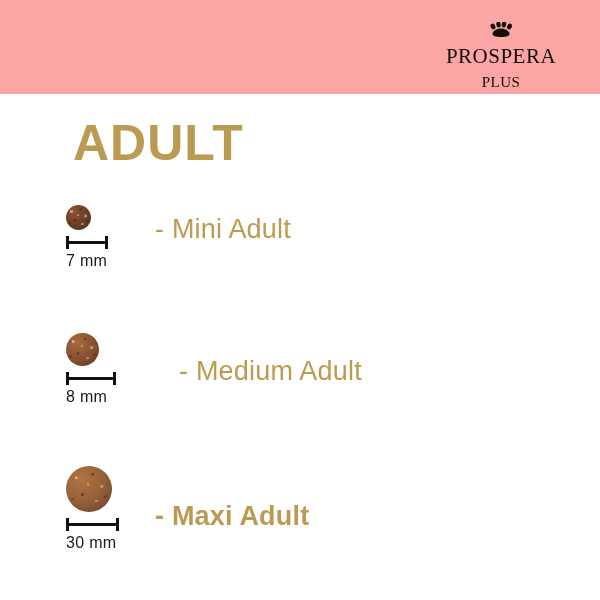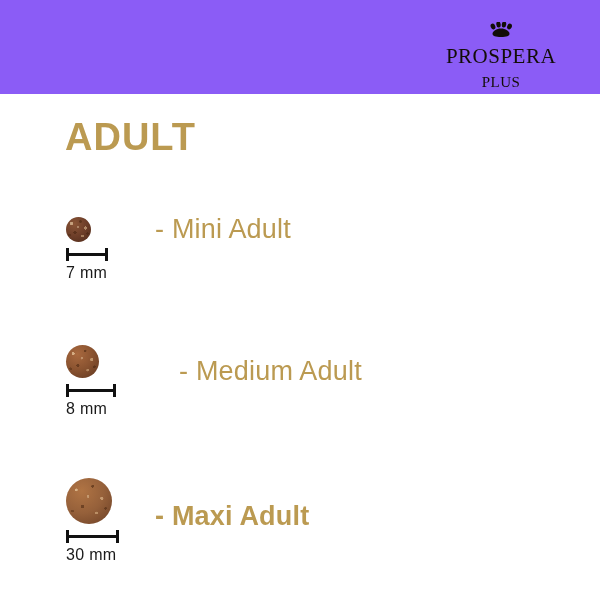--- a/index.html
+++ b/index.html
@@ -22,21 +22,21 @@
     background: #ffffff;
   }
 
   
   .header-band {
     position: absolute;
     left: 0;
     top: 0;
     width: 600px;
     height: 94px;
-    background: #8b5cf6;
+    background: #fca5a5;
   }
 
   .brand-logo {
     position: absolute;
     right: 14px;
     top: 22px;
     width: 170px;
     text-align: center;
     color: #15100a;
     line-height: 1;
@@ -68,43 +68,43 @@
     color: #120d07;
     line-height: 1.05;
     margin-top: 1px;
     font-variant: small-caps;
     text-transform: lowercase;
   }
 
   
   .page-title {
     position: absolute;
-    left: 65px;
+    left: 73px;
     top: 118px;
-    font-size: 38px;
+    font-size: 50px;
     font-weight: bold;
     letter-spacing: 1px;
     color: #bb9a51;
     line-height: 1;
   }
 
   
   .kibble-row {
     position: absolute;
     left: 0;
     width: 600px;
   }
   .row-mini   { top: 205px; }
   .row-medium { top: 333px; }
   .row-maxi   { top: 466px; }
 
   .spec-block {
     position: absolute;
     left: 66px;
-    top: 12px;
+    top: 0;
     text-align: left;
   }
 
   .kibble-wrap {
     display: block;
     position: relative;
   }
 
   .kibble {
     display: block;

